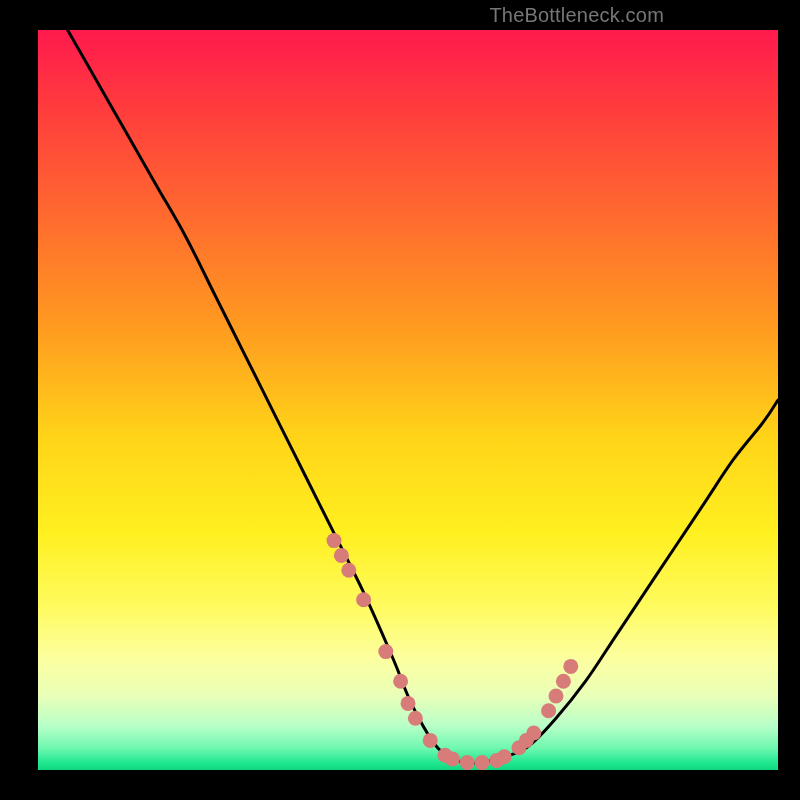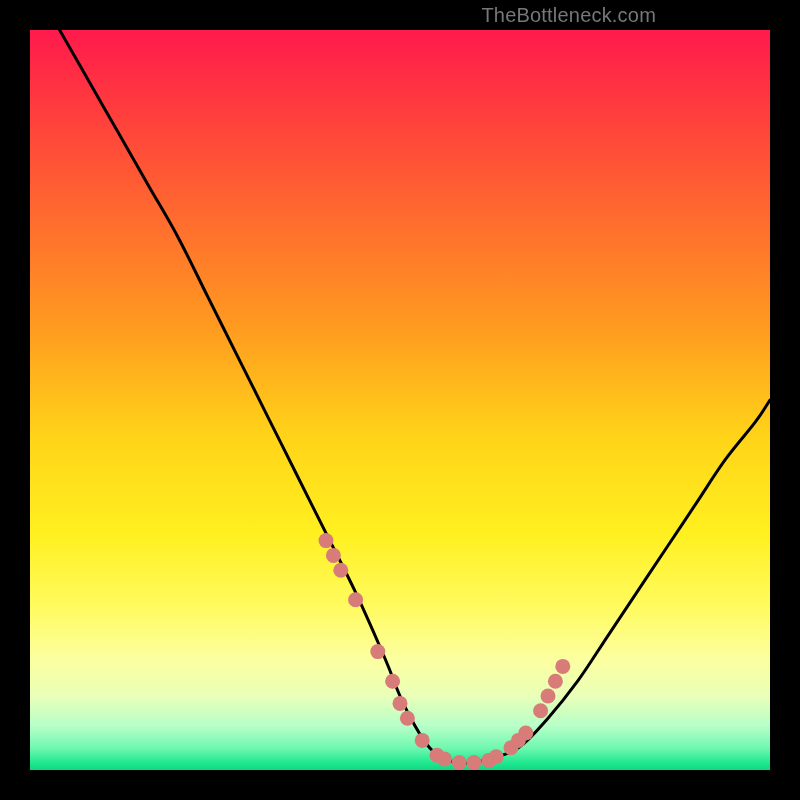--- a/index.html
+++ b/index.html
@@ -6,21 +6,21 @@
     margin: 0;
     padding: 0;
     width: 800px;
     height: 800px;
     background: #000;
     overflow: hidden;
     font-family: Arial, Helvetica, sans-serif;
   }
   .frame {
     position: absolute;
-    left: 0;
+    left: 8px;
     top: 0;
     width: 664px;
     height: 800px;
     background: #000;
   }
   .plot {
     position: absolute;
     left: 30px;
     top: 30px;
     width: 740px;

